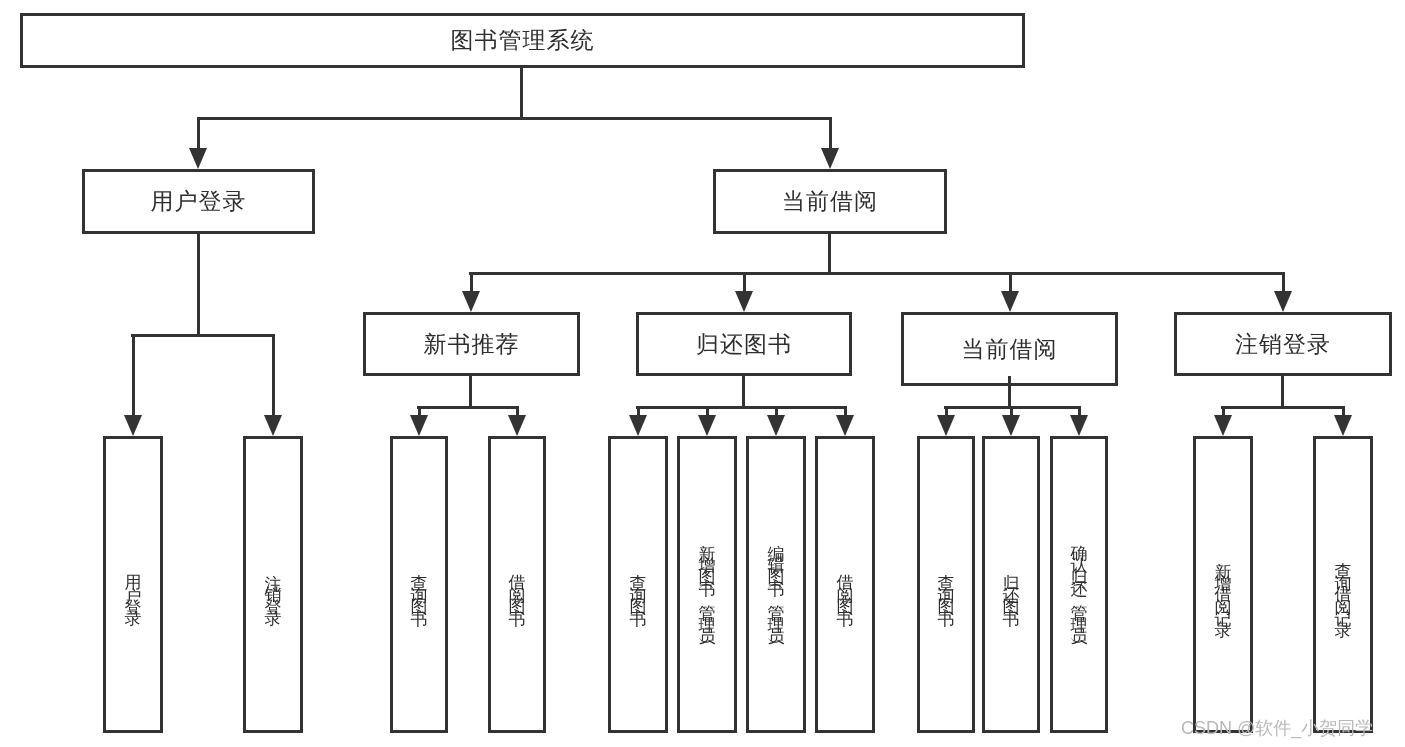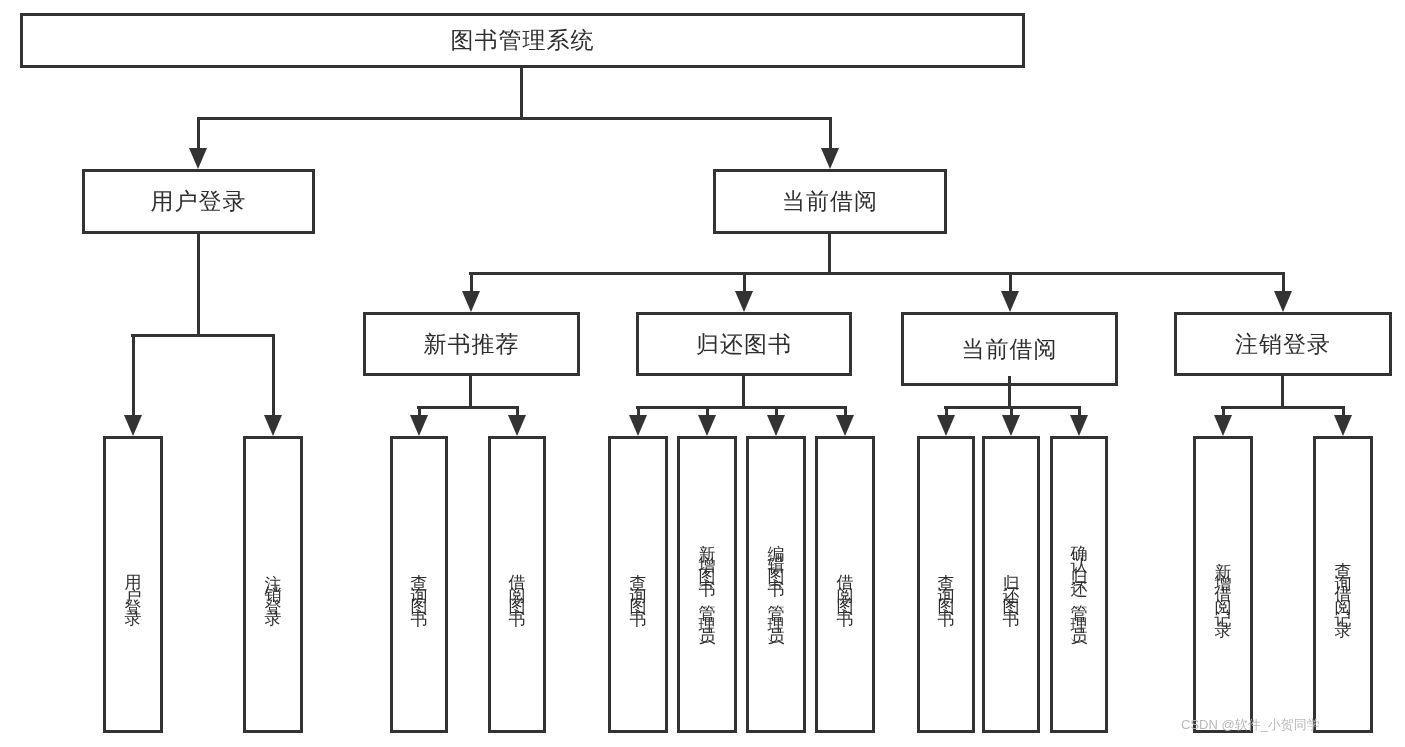--- a/index.html
+++ b/index.html
@@ -74,21 +74,21 @@
     width: 0; height: 0;
     border-left: 9px solid transparent;
     border-right: 9px solid transparent;
     border-top: 21px solid var(--line);
   }
 
   .watermark {
     position: absolute;
     left: 1181px;
     top: 716px;
-    font-size: 13px;
+    font-size: 18px;
     color: var(--watermark);
     white-space: nowrap;
     z-index: 5;
   }
 </style>
 </head>
 <body>
 
 <div class="canvas">
 

